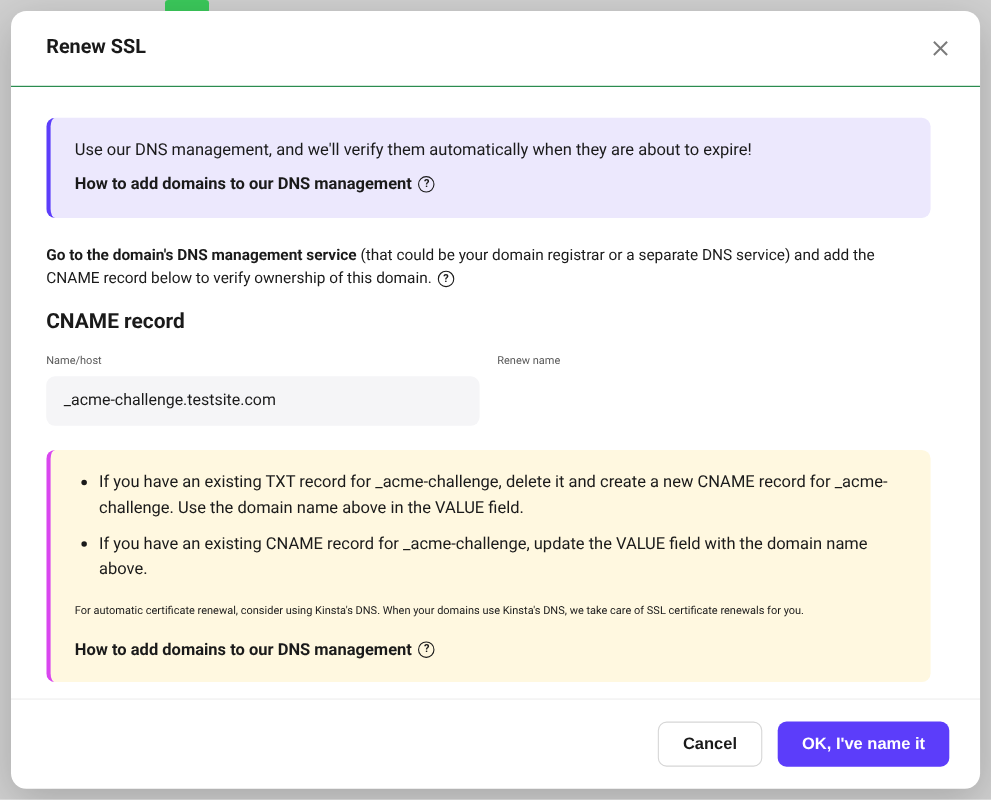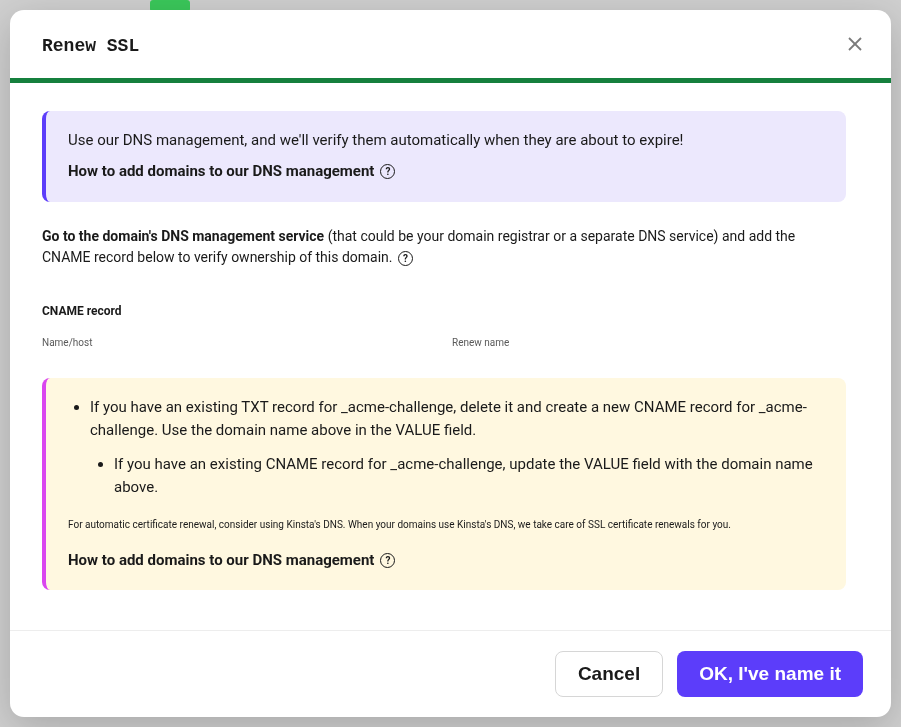--- a/index.html
+++ b/index.html
@@ -45,25 +45,24 @@
       background: #ffffff;
       border-radius: 14px;
       box-shadow: 0 10px 40px rgba(0,0,0,0.2);
       display: flex;
       flex-direction: column;
       overflow: hidden;
     }
     
     .modal-header {
       display: flex;
-      align-items: flex-end;
+      align-items: flex-start;
       justify-content: space-between;
       padding: 22px 24px 22px 32px;
-      border-bottom: 5px solid #15803d;
-      font-family: Liberation Mono, monospace;
+      border-bottom: 1px solid #15803d;
     }
     
     .modal-title {
       font-size: 18px;
       font-weight: 700;
       color: #1a1a1a;
     }
     
     .close-btn {
       width: 24px;
@@ -119,31 +118,31 @@
       height: 15px;
       border: 1.5px solid currentColor;
       border-radius: 50%;
       align-items: center;
       justify-content: center;
       font-size: 10px;
       font-weight: 700;
     }
     
     .instruction-line {
-      margin-bottom: 33px;
+      margin-bottom: 12px;
       font-size: 14px;
     }
     
     .instruction-line .bold {
       font-weight: 700;
     }
     
     .section-heading {
       font-weight: 700;
-      font-size: 12px;
+      font-size: 19px;
       margin-bottom: 14px;
     }
     
     .fields-row {
       display: flex;
       gap: 16px;
       margin-bottom: 22px;
     }
     
     .field-col {
@@ -178,21 +177,20 @@
       margin-bottom: 18px;
     }
     
     .warning-box li {
       margin-bottom: 10px;
       font-size: 15px;
     }
     
     .warning-box li:last-child {
       margin-bottom: 0;
-      margin-left: 24px;
     }
     
     .warning-paragraph {
       margin-bottom: 16px;
       font-size: 10px;
     }
     
     .warning-link {
       font-weight: 700;
       font-size: 15px;
@@ -204,21 +202,21 @@
     
     .modal-footer {
       display: flex;
       justify-content: flex-end;
       gap: 14px;
       padding: 20px 28px 20px 28px;
       border-top: 1px solid #ededed;
     }
     
     .btn {
-      font-size: 19px;
+      font-size: 15px;
       font-weight: 600;
       padding: 11px 22px;
       border-radius: 8px;
       cursor: pointer;
       border: none;
     }
     
     .btn-secondary {
       background: #ffffff;
       color: #1a1a1a;
@@ -261,20 +259,21 @@
     <div class="instruction-line">
       <span class="bold">Go to the domain's DNS management service</span><span> (that could be your domain registrar or a separate DNS service) and add the CNAME record below to verify ownership of this domain.</span>
       <span class="help-icon" style="vertical-align:middle;margin-left:2px;">?</span>
     </div>
 
     <div class="section-heading">CNAME record</div>
 
     <div class="fields-row">
       <div class="field-col">
         <span class="field-label">Name/host</span>
+        <div class="field-value">_acme-challenge.testsite.com</div>
       </div>
       <div class="field-col">
         <span class="field-label">Renew name</span>
       </div>
     </div>
 
     <div class="warning-box">
       <ul>
         <li>If you have an existing TXT record for _acme-challenge, delete it and create a new CNAME record for _acme-challenge. Use the domain name above in the VALUE field.</li>
         <li>If you have an existing CNAME record for _acme-challenge, update the VALUE field with the domain name above.</li>

